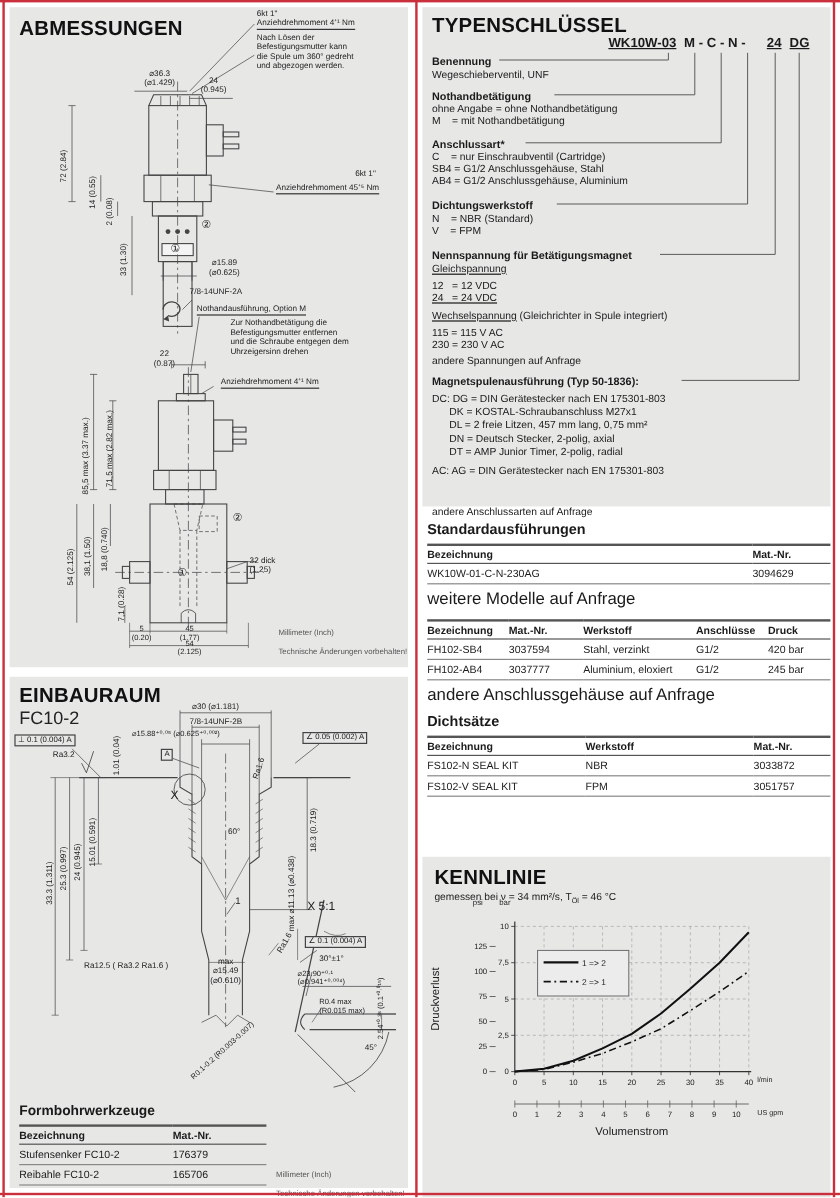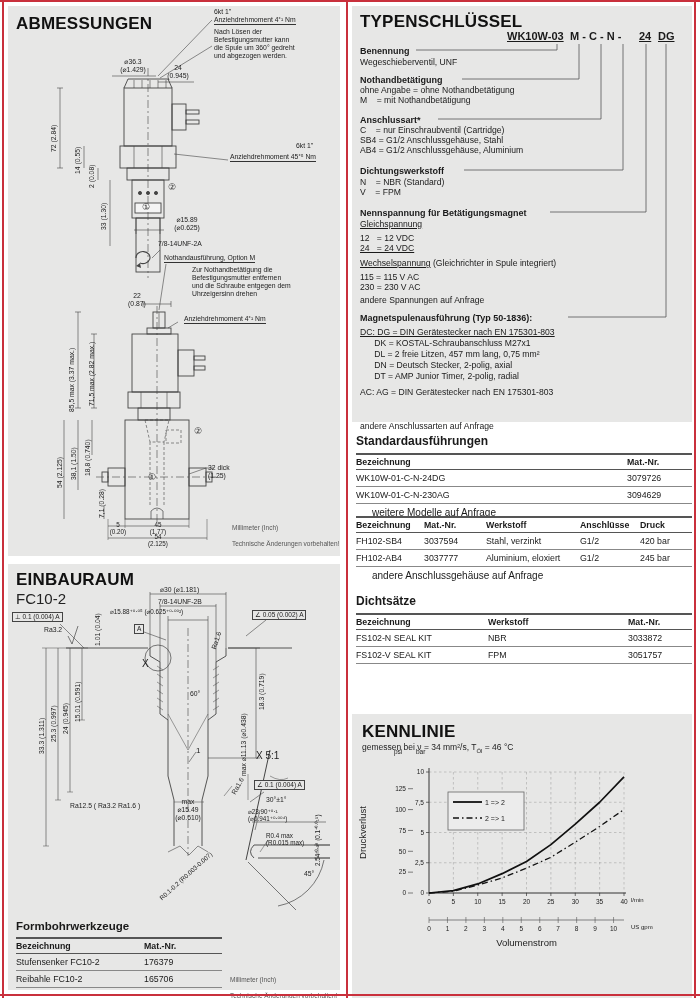--- a/index.html
+++ b/index.html
@@ -16,21 +16,21 @@
   .sec-head { position:absolute; font-size:9px; font-weight:bold; white-space:pre; }
   .sec-line { position:absolute; font-size:8.6px; white-space:pre; }
   .sec-line .usub { text-decoration:underline; }
   .code-part { position:absolute; font-size:11px; font-weight:bold; white-space:pre; }
   .code-part.u { text-decoration:underline; }
   .tbl { position:absolute; z-index:2; }
   .tbl .t-title { font-size:12px; font-weight:bold; margin-bottom:5px; }
   .tbl table { border-collapse:collapse; table-layout:fixed; width:100%; }
   .tbl th { font-size:8.8px; font-weight:bold; text-align:left; padding:2px 2px 2px 0; border-top:2px solid #555; border-bottom:1px solid #555; }
   .tbl td { font-size:8.8px; padding:3px 2px 3px 0; border-bottom:1px solid #888; overflow:hidden; white-space:nowrap; }
-  .tbl .t-foot { font-size:10px; padding-top:3px;margin-left:16px; }
+  .tbl .t-foot { font-size:14px; padding-top:3px; }
   .footer-note { position:absolute; font-size:6.5px; line-height:1.25; color:#555; white-space:pre-line; z-index:3; }
   .kenn-sub { position:absolute; font-size:8.5px; color:#222; }
   .kenn-sub sub { font-size:6px; }
 </style>
 </head>
 <body>
 
 <div class="page">
 
   <div class="redline" style="left:0;top:0;width:700px;height:2px;"></div>
@@ -303,21 +303,21 @@
         <div class="sec-line" style="left: 8px; top: 181px;">V    = FPM</div>
         <div class="sec-head" style="left: 8px; top: 202px;">Nennspannung für Betätigungsmagnet</div>
         <div class="sec-line" style="left: 8px; top: 213px;"><span class="usub">Gleichspannung</span></div>
         <div class="sec-line" style="left: 8px; top: 227px;">12   = 12 VDC</div>
         <div class="sec-line" style="left: 8px; top: 237px; text-decoration: underline;">24   = 24 VDC</div>
         <div class="sec-line" style="left: 8px; top: 252px;"><span class="usub">Wechselspannung</span> (Gleichrichter in Spule integriert)</div>
         <div class="sec-line" style="left: 8px; top: 266px;">115 = 115 V AC</div>
         <div class="sec-line" style="left: 8px; top: 276px;">230 = 230 V AC</div>
         <div class="sec-line" style="left: 8px; top: 289px;">andere Spannungen auf Anfrage</div>
         <div class="sec-head" style="left: 8px; top: 307px;">Magnetspulenausführung (Typ 50-1836):</div>
-        <div class="sec-line" style="left: 8px; top: 321px; text-decoration: underline;">DC: DG = DIN Gerätestecker nach EN 175301-803</div>
+        <div class="sec-line" style="left: 8px; top: 321px;">DC: DG = DIN Gerätestecker nach EN 175301-803</div>
         <div class="sec-line" style="left: 8px; top: 332px;">      DK = KOSTAL-Schraubanschluss M27x1</div>
         <div class="sec-line" style="left: 8px; top: 343px;">      DL = 2 freie Litzen, 457 mm lang, 0,75 mm²</div>
         <div class="sec-line" style="left: 8px; top: 354px; text-align: center;">      DN = Deutsch Stecker, 2-polig, axial</div>
         <div class="sec-line" style="left: 8px; top: 365px;">      DT = AMP Junior Timer, 2-polig, radial</div>
         <div class="sec-line" style="left: 8px; top: 381px;">AC: AG = DIN Gerätestecker nach EN 175301-803</div>
         <div class="sec-line" style="left: 8px; top: 399px; margin-top: 16px;">andere Anschlussarten auf Anfrage</div>
       </div>
   </section>
 
   <div id="tables-area">
@@ -328,24 +328,20 @@
             <col style="width: 271px;">
             <col style="width: 65px;">
           </colgroup>
           <thead>
             <tr>
               <th>Bezeichnung</th>
               <th>Mat.-Nr.</th>
             </tr>
           </thead>
           <tbody>
-            <tr>
-              <td>WK10W-01-C-N-24DG</td>
-              <td>3079726</td>
-            </tr>
             <tr>
               <td>WK10W-01-C-N-230AG</td>
               <td>3094629</td>
             </tr>
           </tbody>
         </table>
         <div class="t-foot">weitere Modelle auf Anfrage</div>
       </div>
       <div class="tbl" style="left: 356px; top: 516px; width: 336px;">
         <table>

